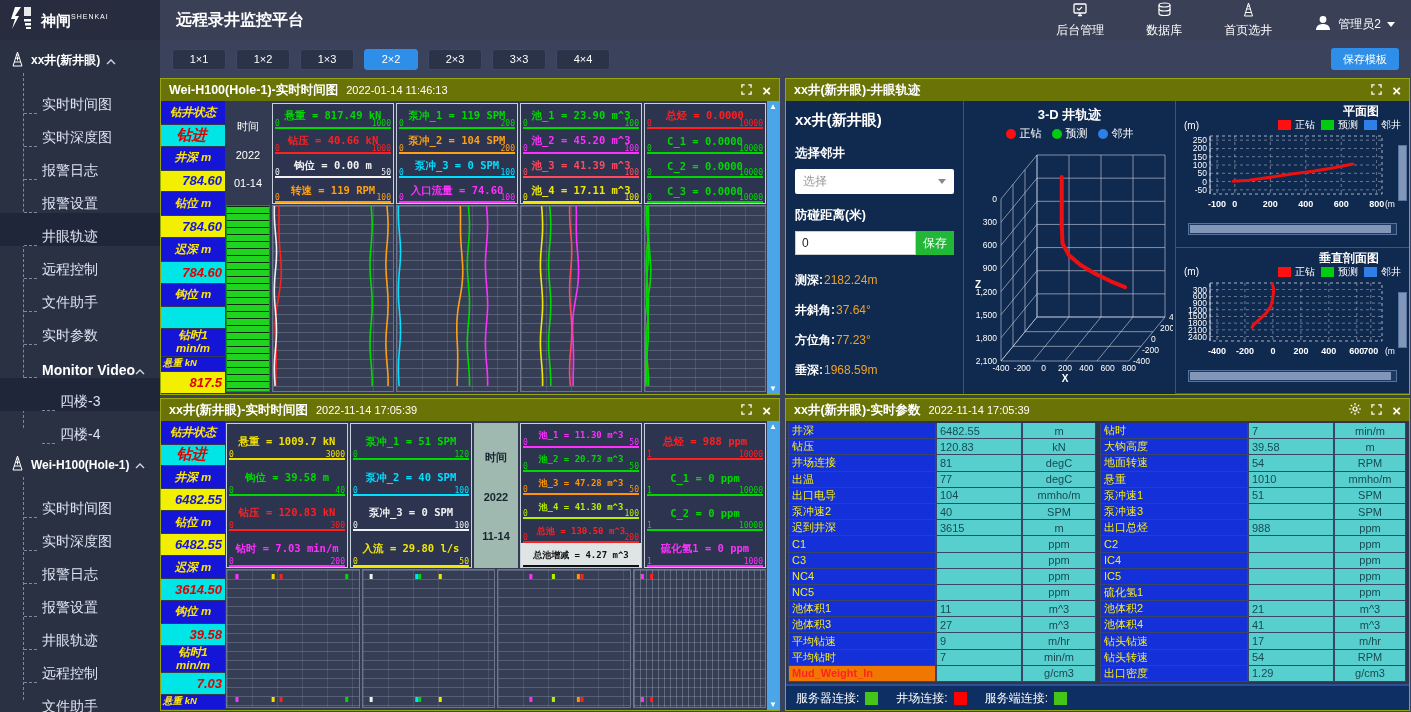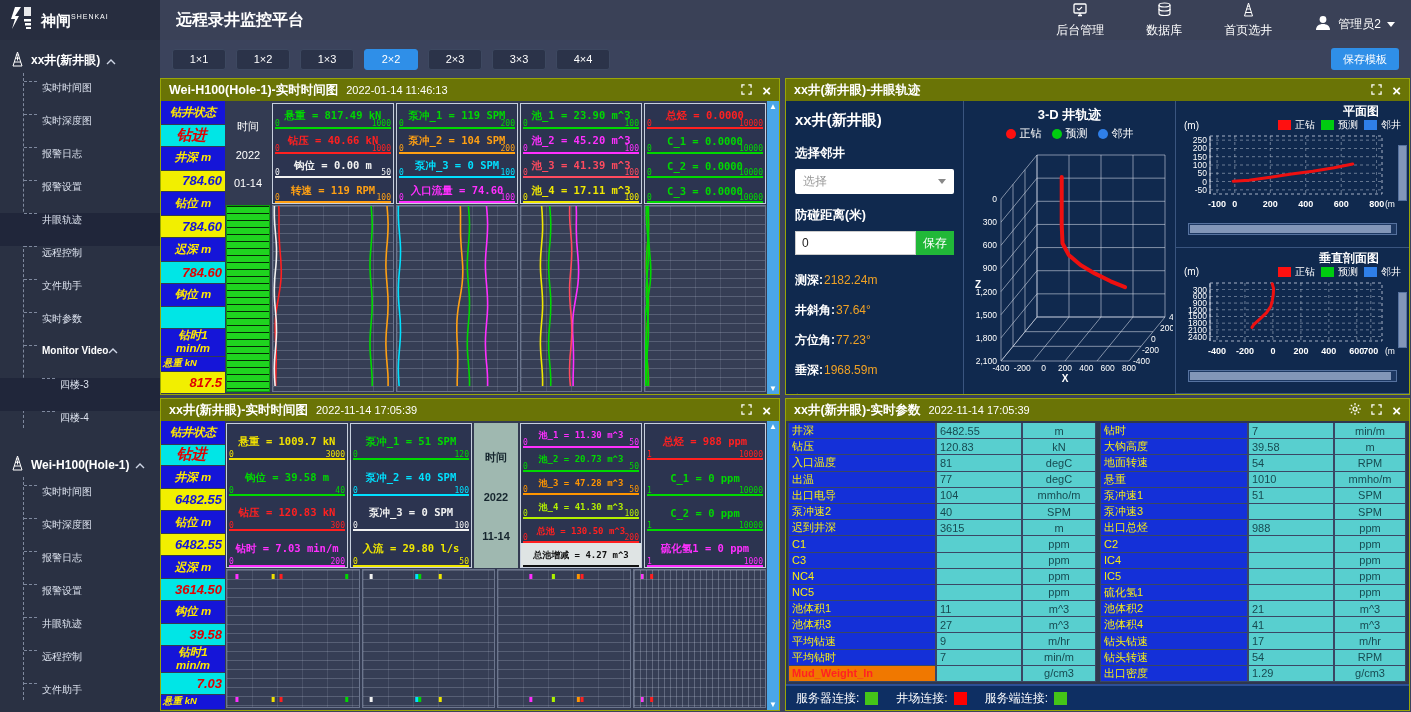--- a/index.html
+++ b/index.html
@@ -17,21 +17,21 @@
 .nav-item{display:flex;flex-direction:column;align-items:center;gap:2px;color:#fff;font-size:12px;cursor:pointer}
 .user-chip{display:flex;align-items:center;gap:6px;color:#fff;font-size:12px;cursor:pointer;padding-bottom:4px}
 .caret{width:0;height:0;border-left:4px solid transparent;border-right:4px solid transparent;border-top:5px solid #fff}
 
 
 .sidebar{position:absolute;top:40px;left:0;width:160px;bottom:0;background:#2a3143;overflow:hidden}
 .well-header{display:flex;align-items:center;gap:6px;padding:11px 10px;color:#fff;font-weight:bold;font-size:12px;cursor:pointer}
 .well-header .chev{margin-left:auto}
 .tree-group{position:relative}
 .tree-group::before{content:"";position:absolute;left:23px;top:-8px;bottom:16px;border-left:1px dashed #7f899e}
-.tree-item{position:relative;height:33px;display:flex;align-items:flex-start;color:#dde3ef;font-size:10px;cursor:pointer}
+.tree-item{position:relative;height:33px;display:flex;align-items:flex-end;color:#dde3ef;font-size:14px;cursor:pointer}
 .tree-item .dash{border-top:1px dashed #7f899e;width:13px;margin-left:24px;margin-right:5px;flex:0 0 13px}
 .tree-item.lvl2 .dash{margin-left:42px}
 .tree-item.active{background:#20263a}
 .tree-item.bold{color:#fff;font-weight:bold}
 .tree-item .chev{margin-left:auto;margin-right:14px}
 
 
 .toolbar{position:absolute;left:160px;top:40px;right:0;height:38px;display:flex;align-items:center;gap:10px;padding:0 12px}
 .layout-btn{width:54px;height:21px;background:#2b3349;border:1px solid #3d4860;border-radius:3px;color:#fff;font-size:11px;display:flex;align-items:center;justify-content:center;cursor:pointer}
 .layout-btn.active{background:#2f8fe8;border-color:#2f8fe8}
@@ -956,21 +956,21 @@
         <div class="cell lbl">钻时</div>
         <div class="cell val">7</div>
         <div class="cell unit">min/m</div>
         <div class="cell lbl">钻压</div>
         <div class="cell val">120.83</div>
         <div class="cell unit">kN</div>
         <div class="spacer"></div>
         <div class="cell lbl">大钩高度</div>
         <div class="cell val">39.58</div>
         <div class="cell unit">m</div>
-        <div class="cell lbl">入口温度</div>
+        <div class="cell lbl">井场连接</div>
         <div class="cell val">81</div>
         <div class="cell unit">degC</div>
         <div class="spacer"></div>
         <div class="cell lbl">地面转速</div>
         <div class="cell val">54</div>
         <div class="cell unit">RPM</div>
         <div class="cell lbl">出温</div>
         <div class="cell val">77</div>
         <div class="cell unit">degC</div>
         <div class="spacer"></div>

